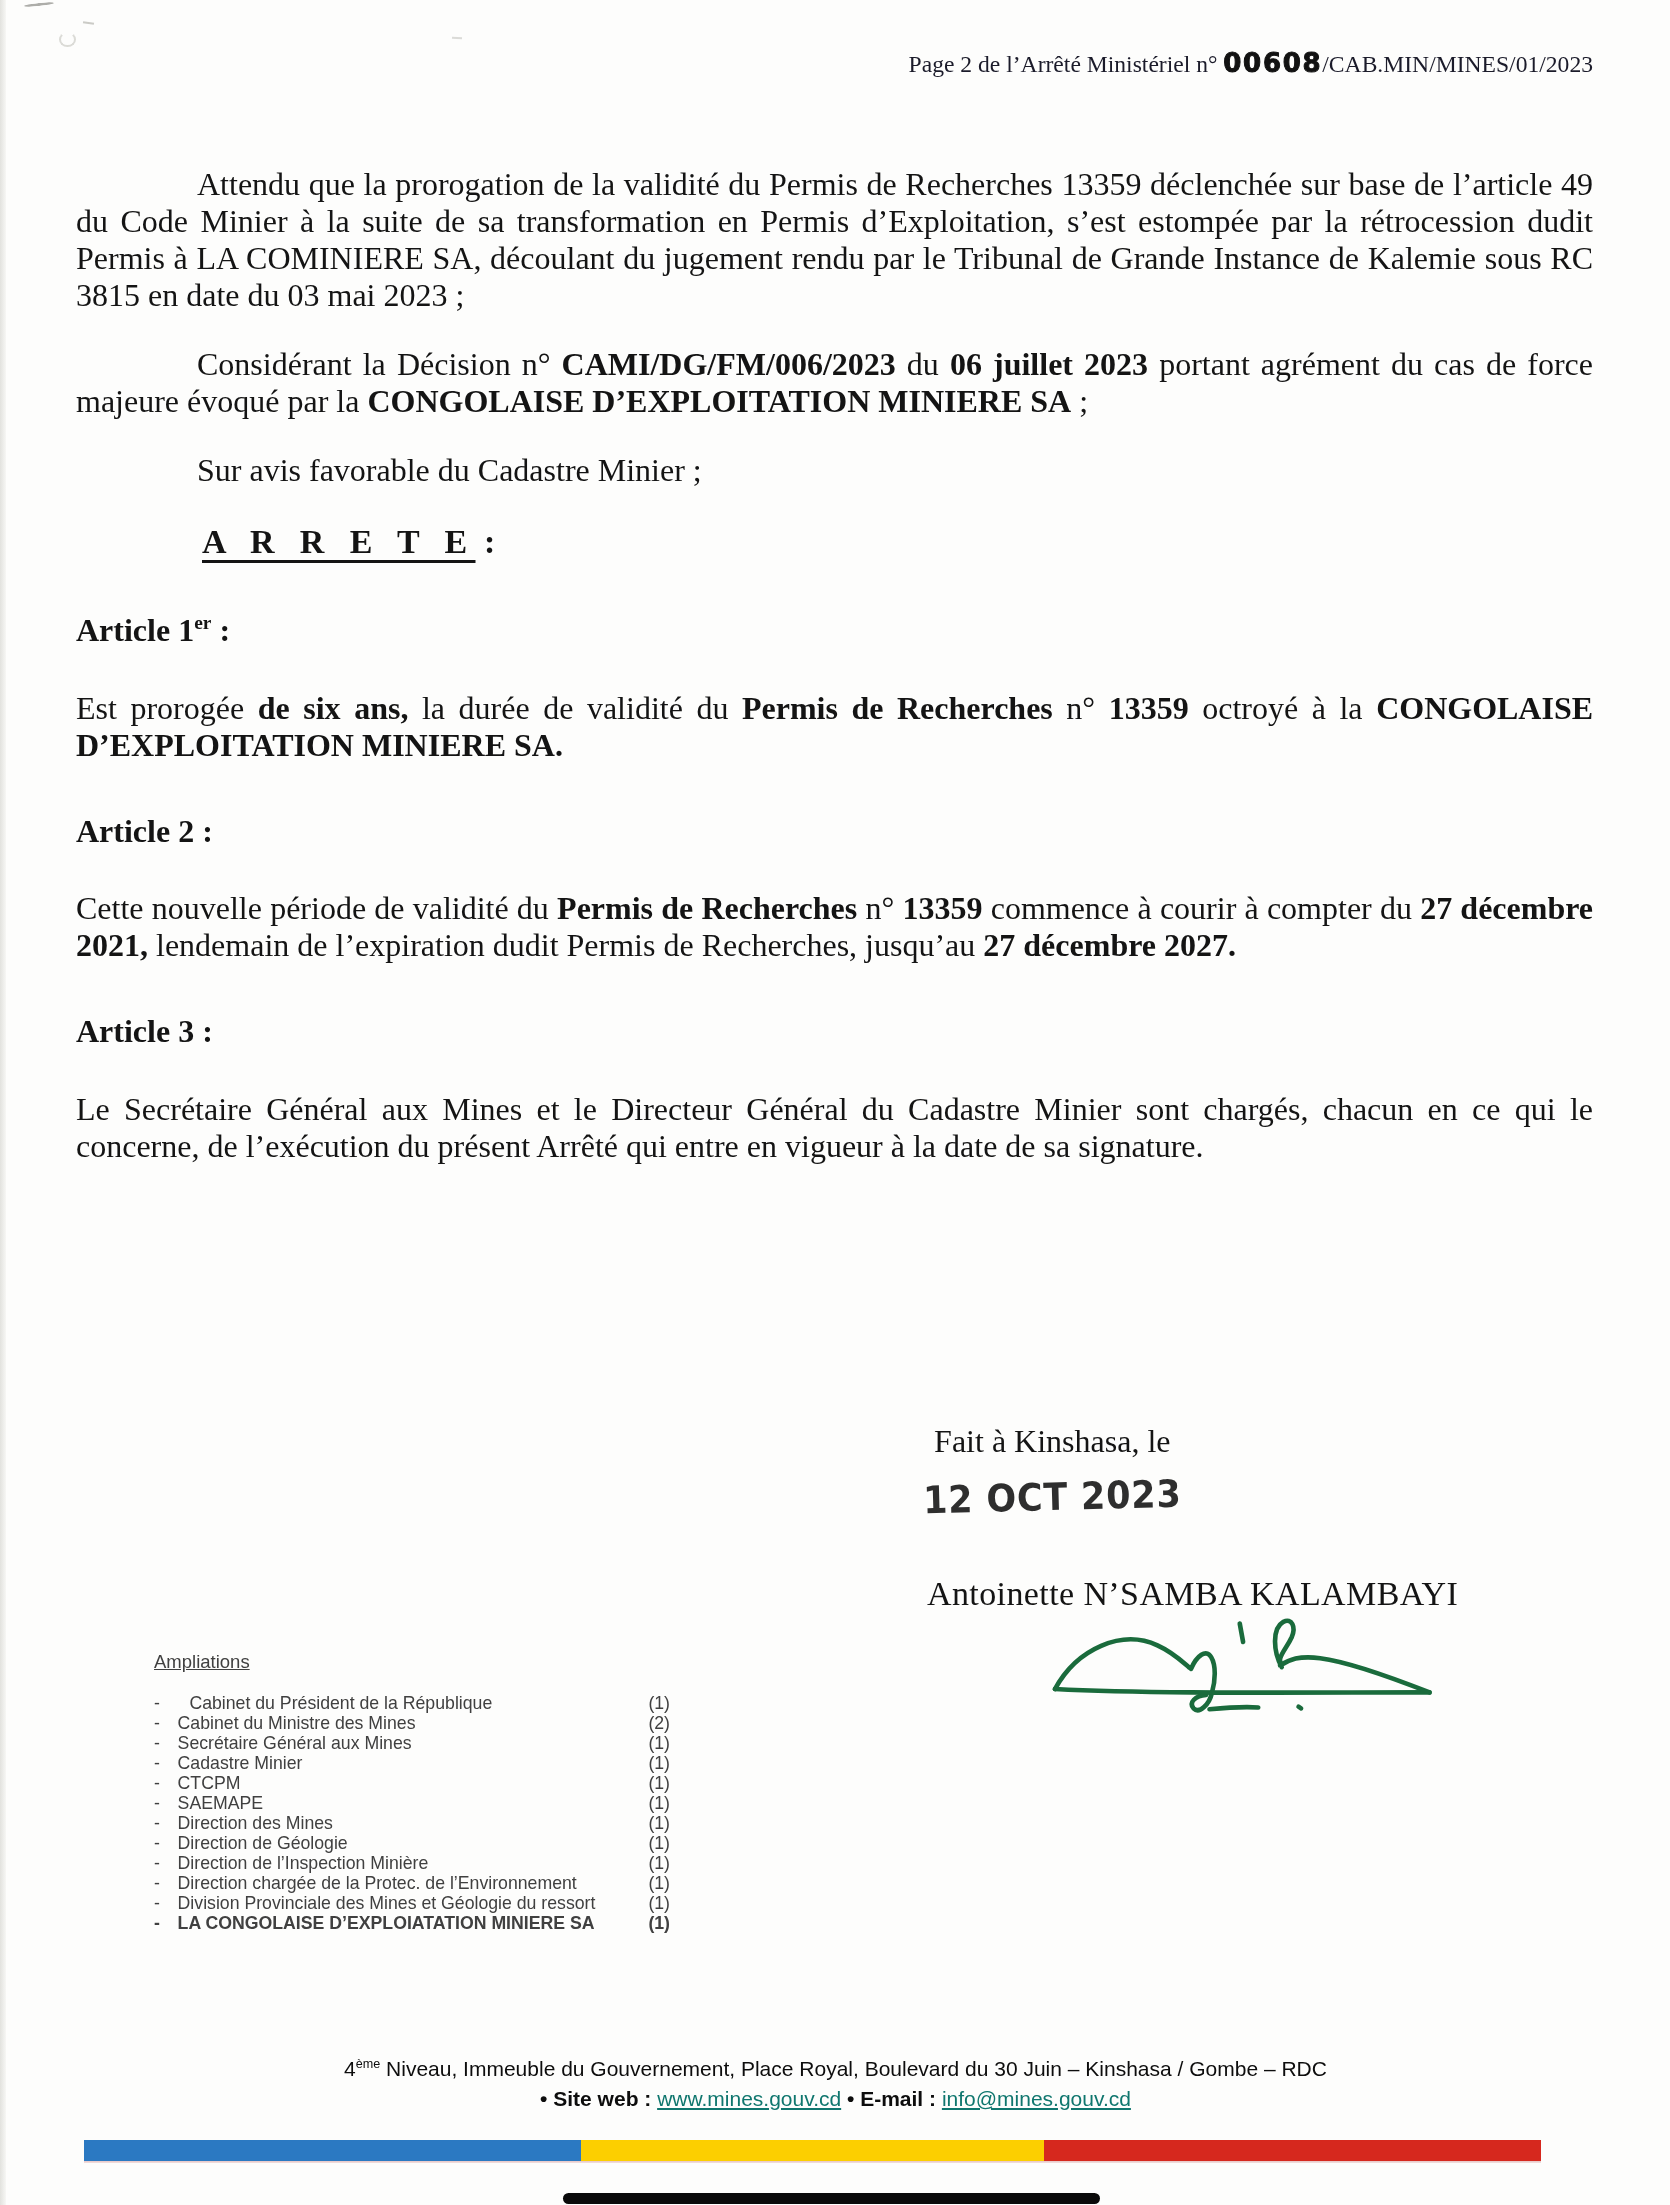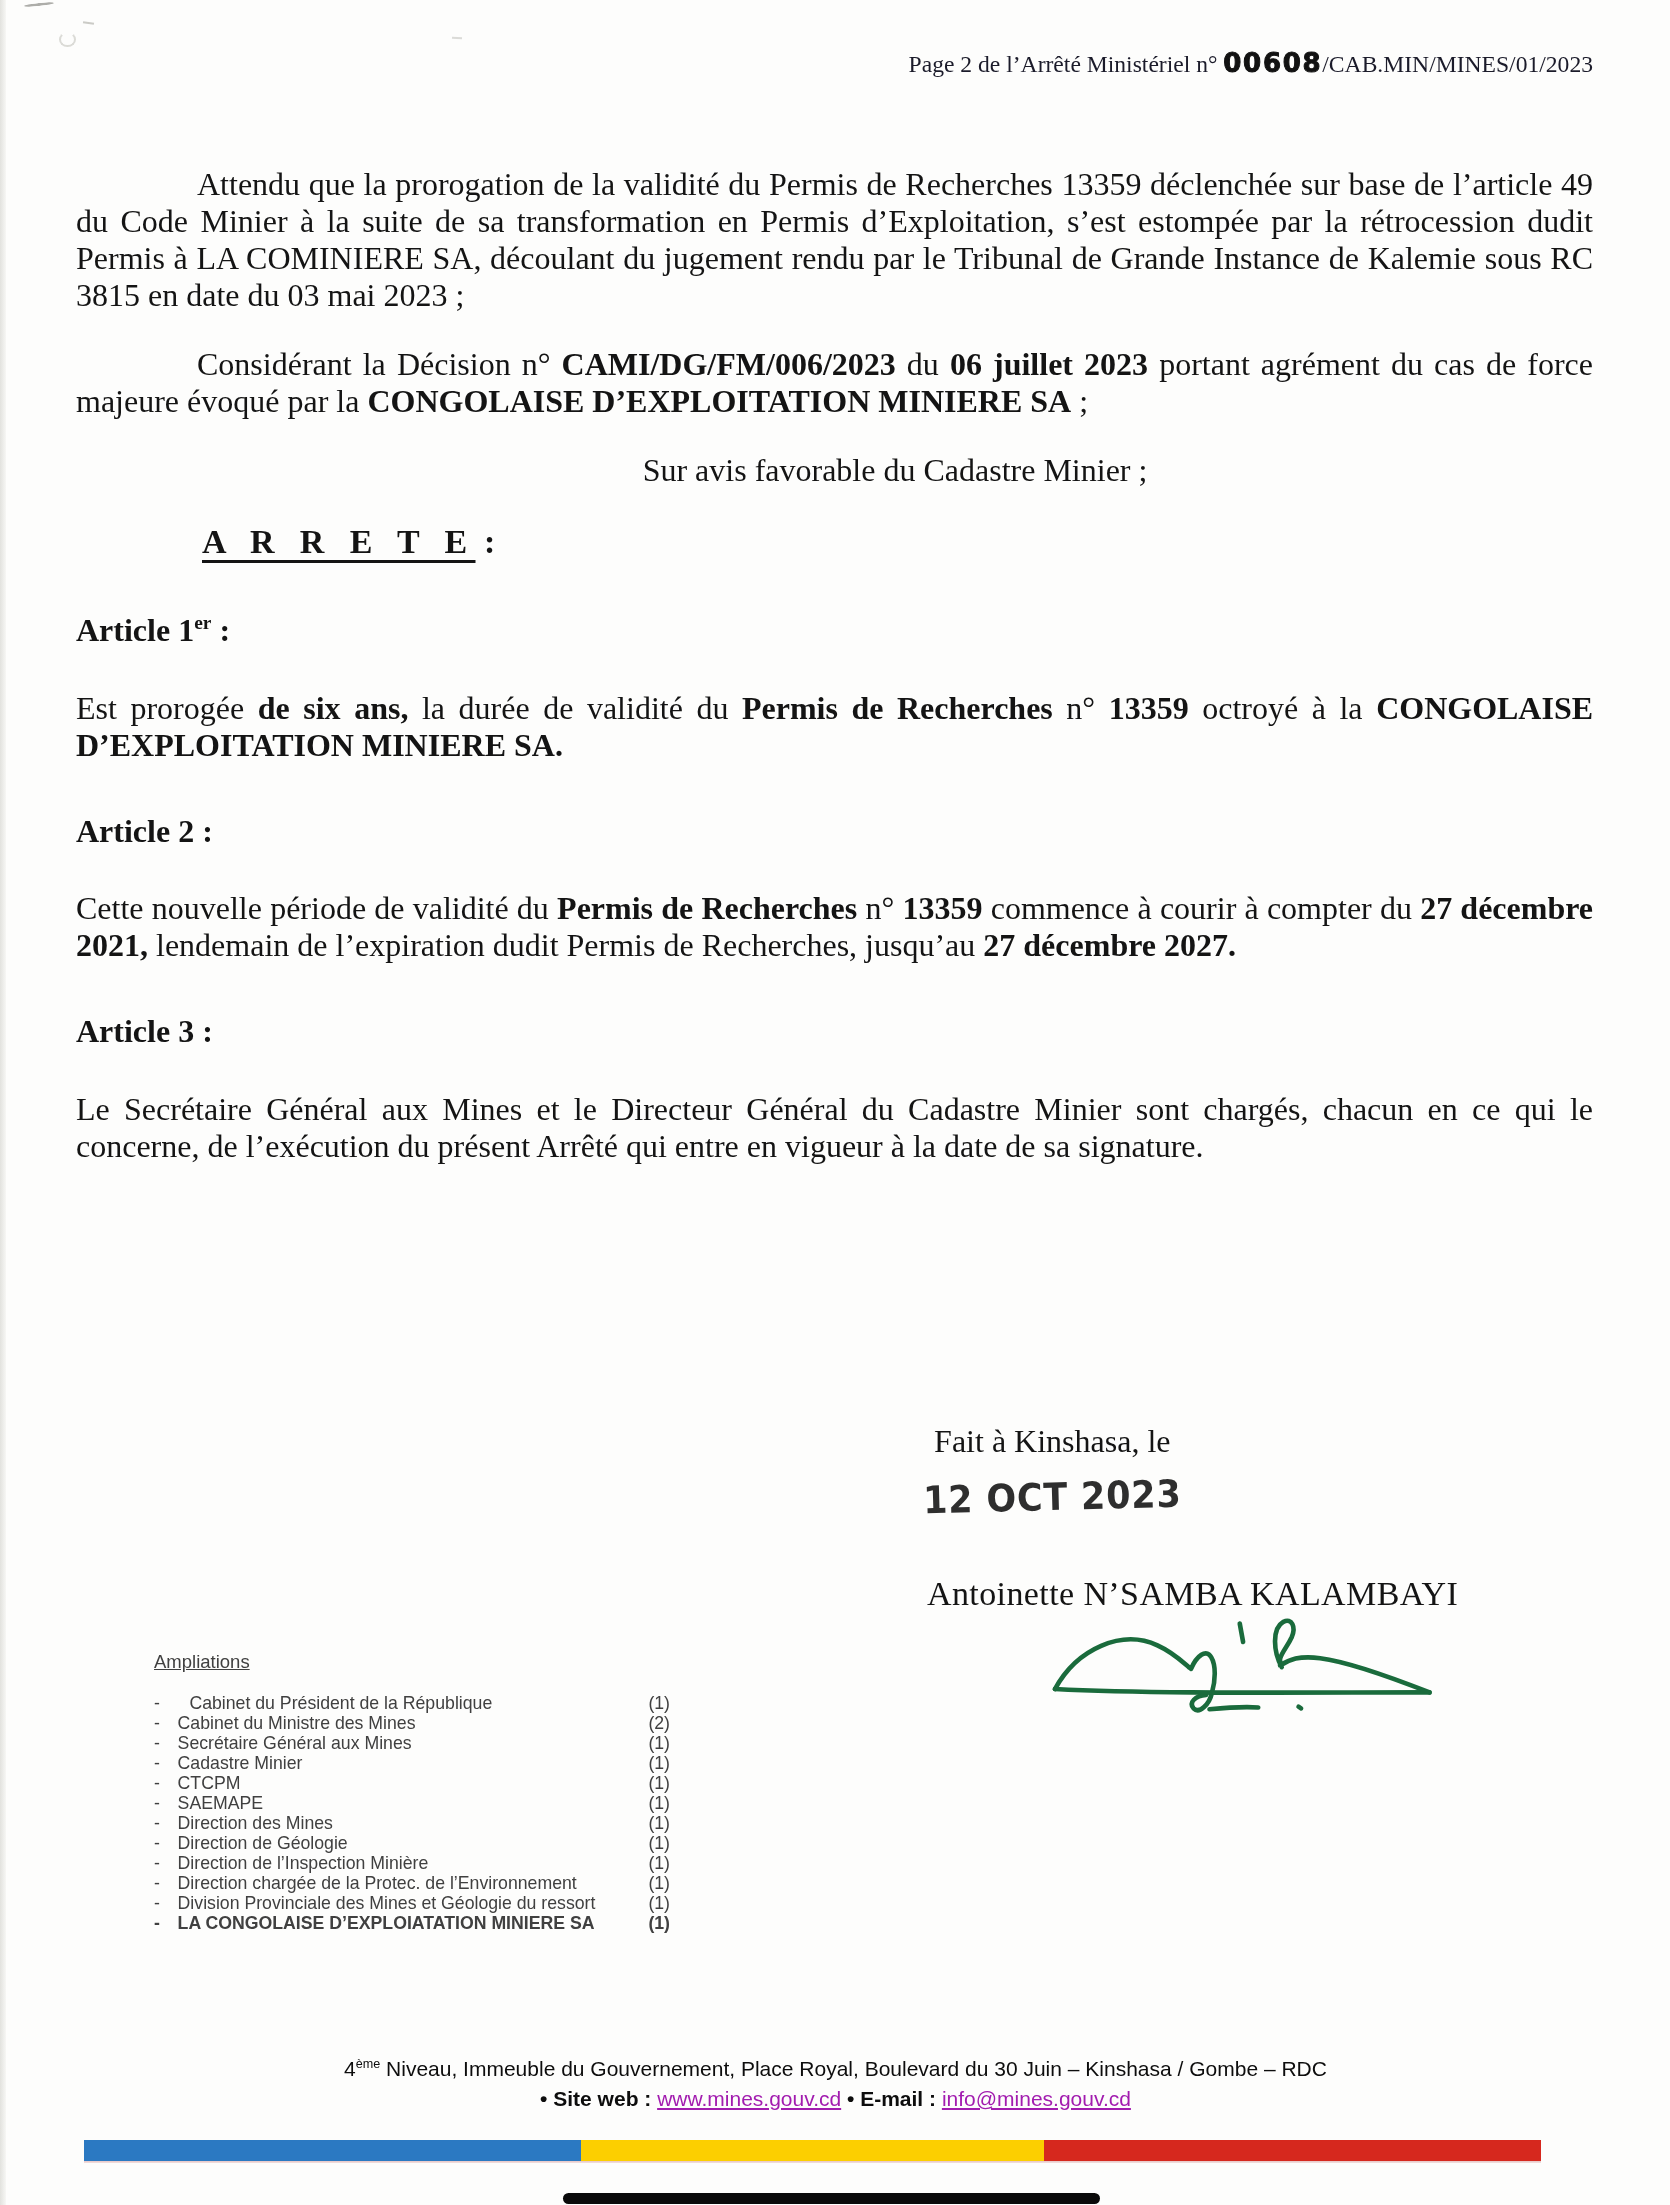--- a/index.html
+++ b/index.html
@@ -10,21 +10,21 @@
   
   .doc{position:absolute;left:76px;top:0;width:1517px;}
   .header-line{margin-top:48px;text-align:right;font-size:23.6px;color:#1b1b2a;}
   .stamp-num{font-family:"DejaVu Sans",sans-serif;font-weight:800;font-size:26px;
         letter-spacing:1.7px;color:#121212;-webkit-text-stroke:1px #121212;}
   .para{font-size:32px;line-height:37px;text-align:justify;}
   .indent{text-indent:121px;}
   .b{font-weight:bold;}
   .p1{margin-top:88px;}
   .p2{margin-top:13.5px;}
-  .p3{margin-top:6.7px;text-align:center;}
+  .p3{margin-top:6.7px;text-align:left;}
   .arrete{margin-top:34px;padding-left:126px;font-size:34px;font-weight:bold;}
   .arrete .u{letter-spacing:8.4px;text-decoration:underline;text-underline-offset:6.7px;}
   .article-label{margin-top:30px;font-size:32px;font-weight:bold;line-height:55px;}
   .article-label sup{font-size:19.4px;}
   .article-body{margin-top:17px;}
   .a2l,.a3l{margin-top:18.5px;}
   
   .date-line{position:absolute;left:923px;top:1423px;display:flex;align-items:center;gap:17px;flex-direction:column;}
   .date-prefix{font-size:32px;}
   .date-stamp{font-family:"DejaVu Sans",sans-serif;font-weight:800;font-size:35px;
@@ -40,21 +40,21 @@
   .amp-dash{width:23.6px;}
   .amp-label{flex:1;}
   .amp-count{width:47px;text-align:right;}
   .amp-row.b{font-weight:bold;}
   
   .footer{position:absolute;left:0;top:2057px;width:100%;text-align:center;
         font-family:"Liberation Sans",sans-serif;font-size:21px;color:#0d0d0d;}
   .footer sup{font-size:12.6px;}
   .footer .row2{margin-top:5.9px;}
   .footer .lbl{font-weight:bold;}
-  .footer a{color:#a21caf;text-decoration:underline;}
+  .footer a{color:#0f766e;text-decoration:underline;}
   .flag-bar{position:absolute;left:84px;top:2140px;width:1457px;height:21px;display:flex;
         box-shadow:0 1.7px 0 rgba(180,60,60,.25);}
   .flag-bar .seg{height:100%;}
   .seg-blue{width:34.1%;}
   .seg-yellow{width:31.8%;}
   .seg-red{width:34.1%;}
   .black-bar{position:absolute;left:563px;top:2193px;width:537px;height:11px;
         background:#0a0a0a;border-radius:6.7px;}
   
   .art{position:absolute;opacity:.55;}

